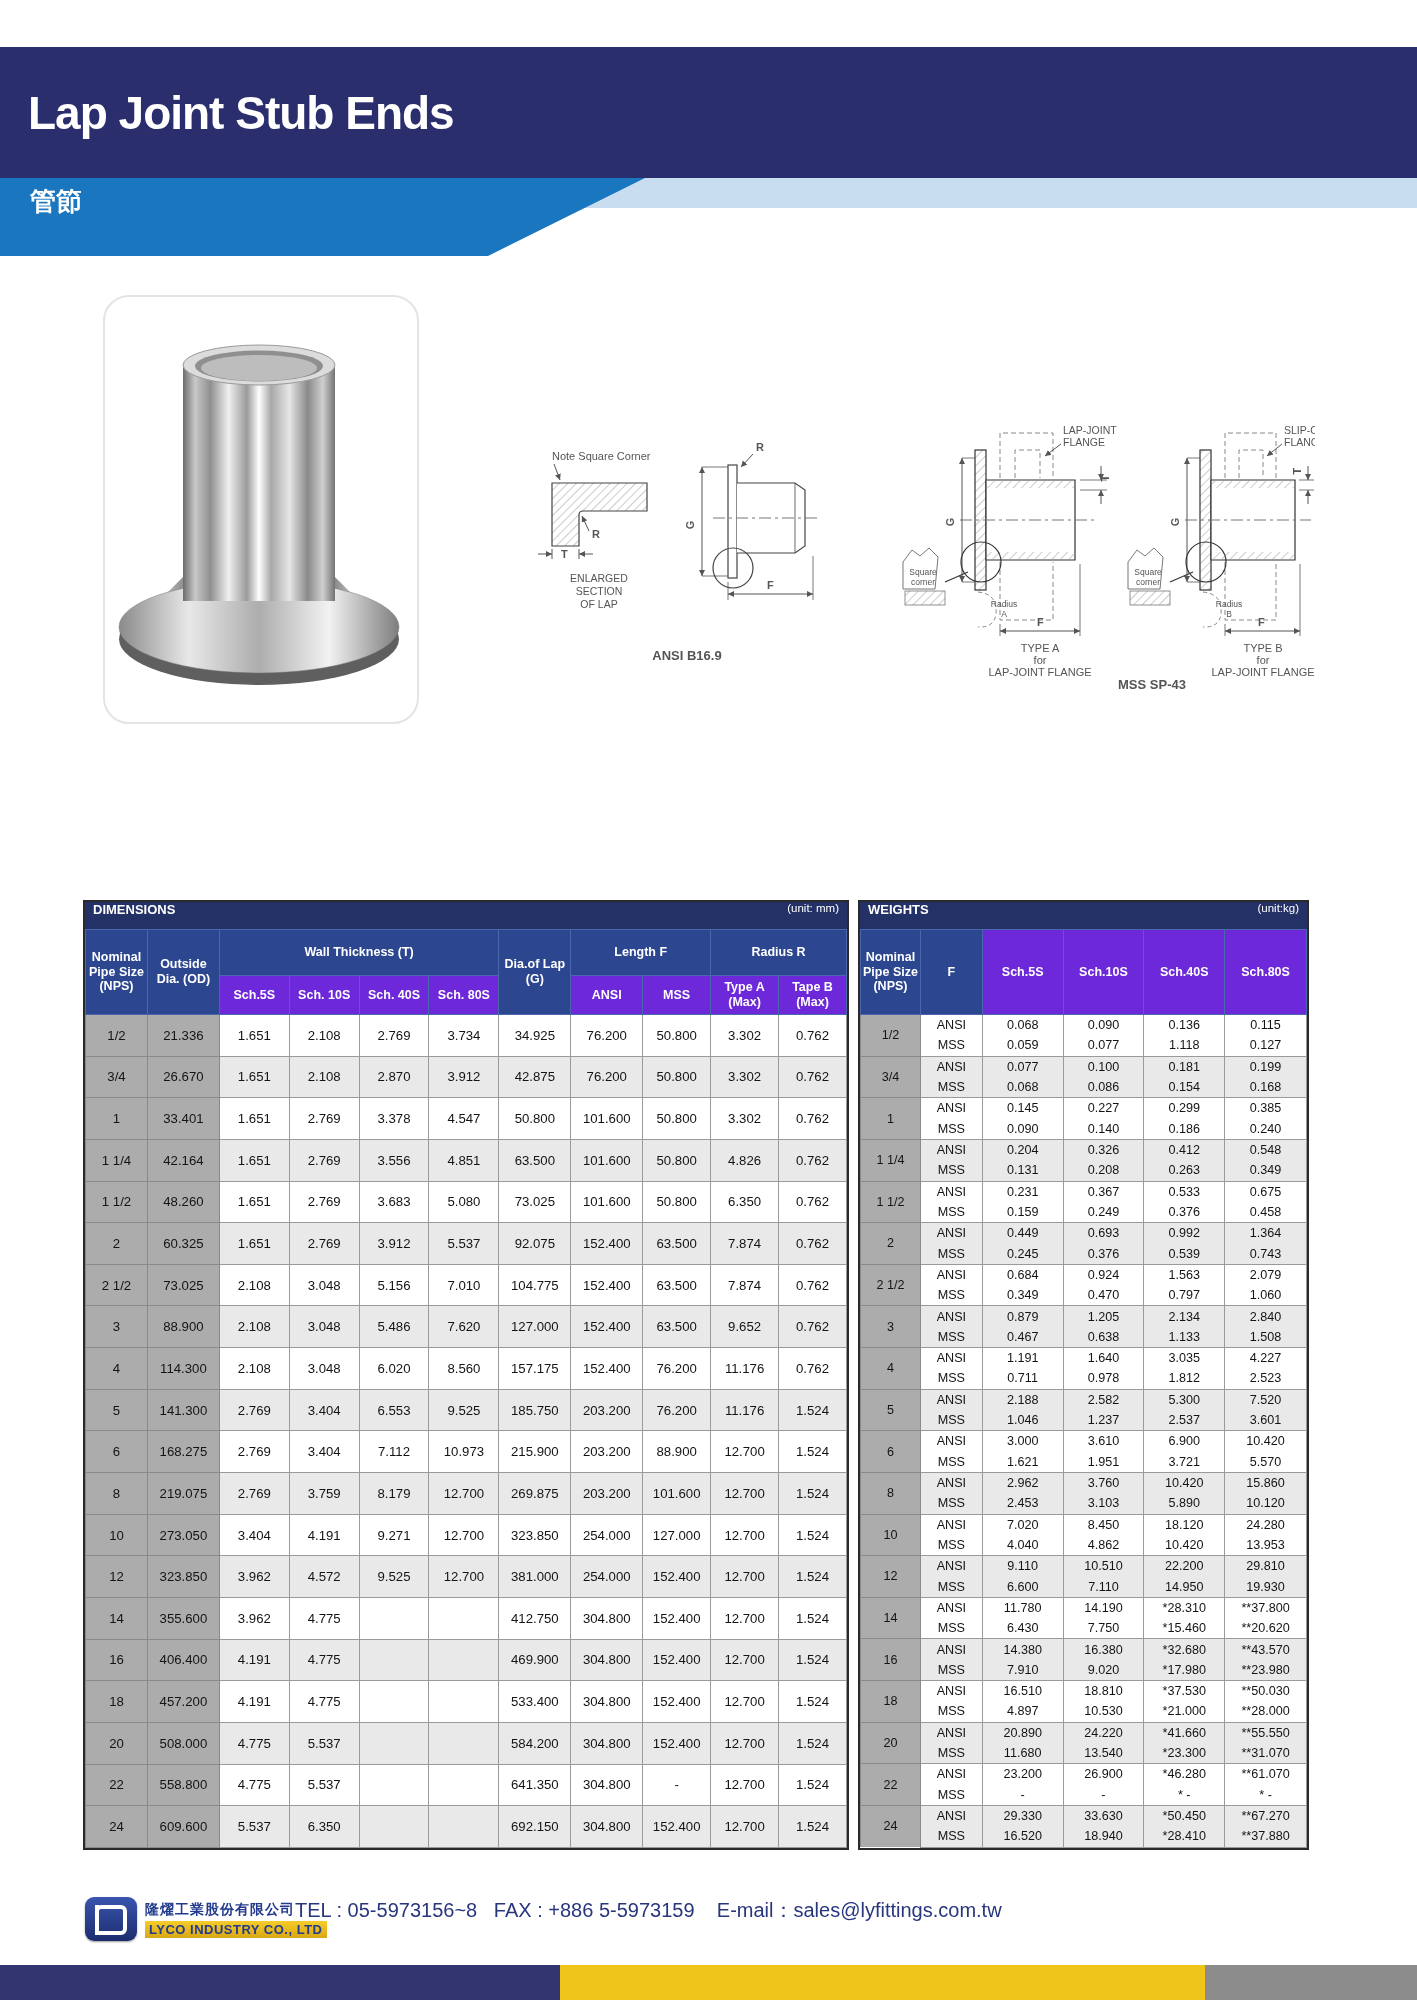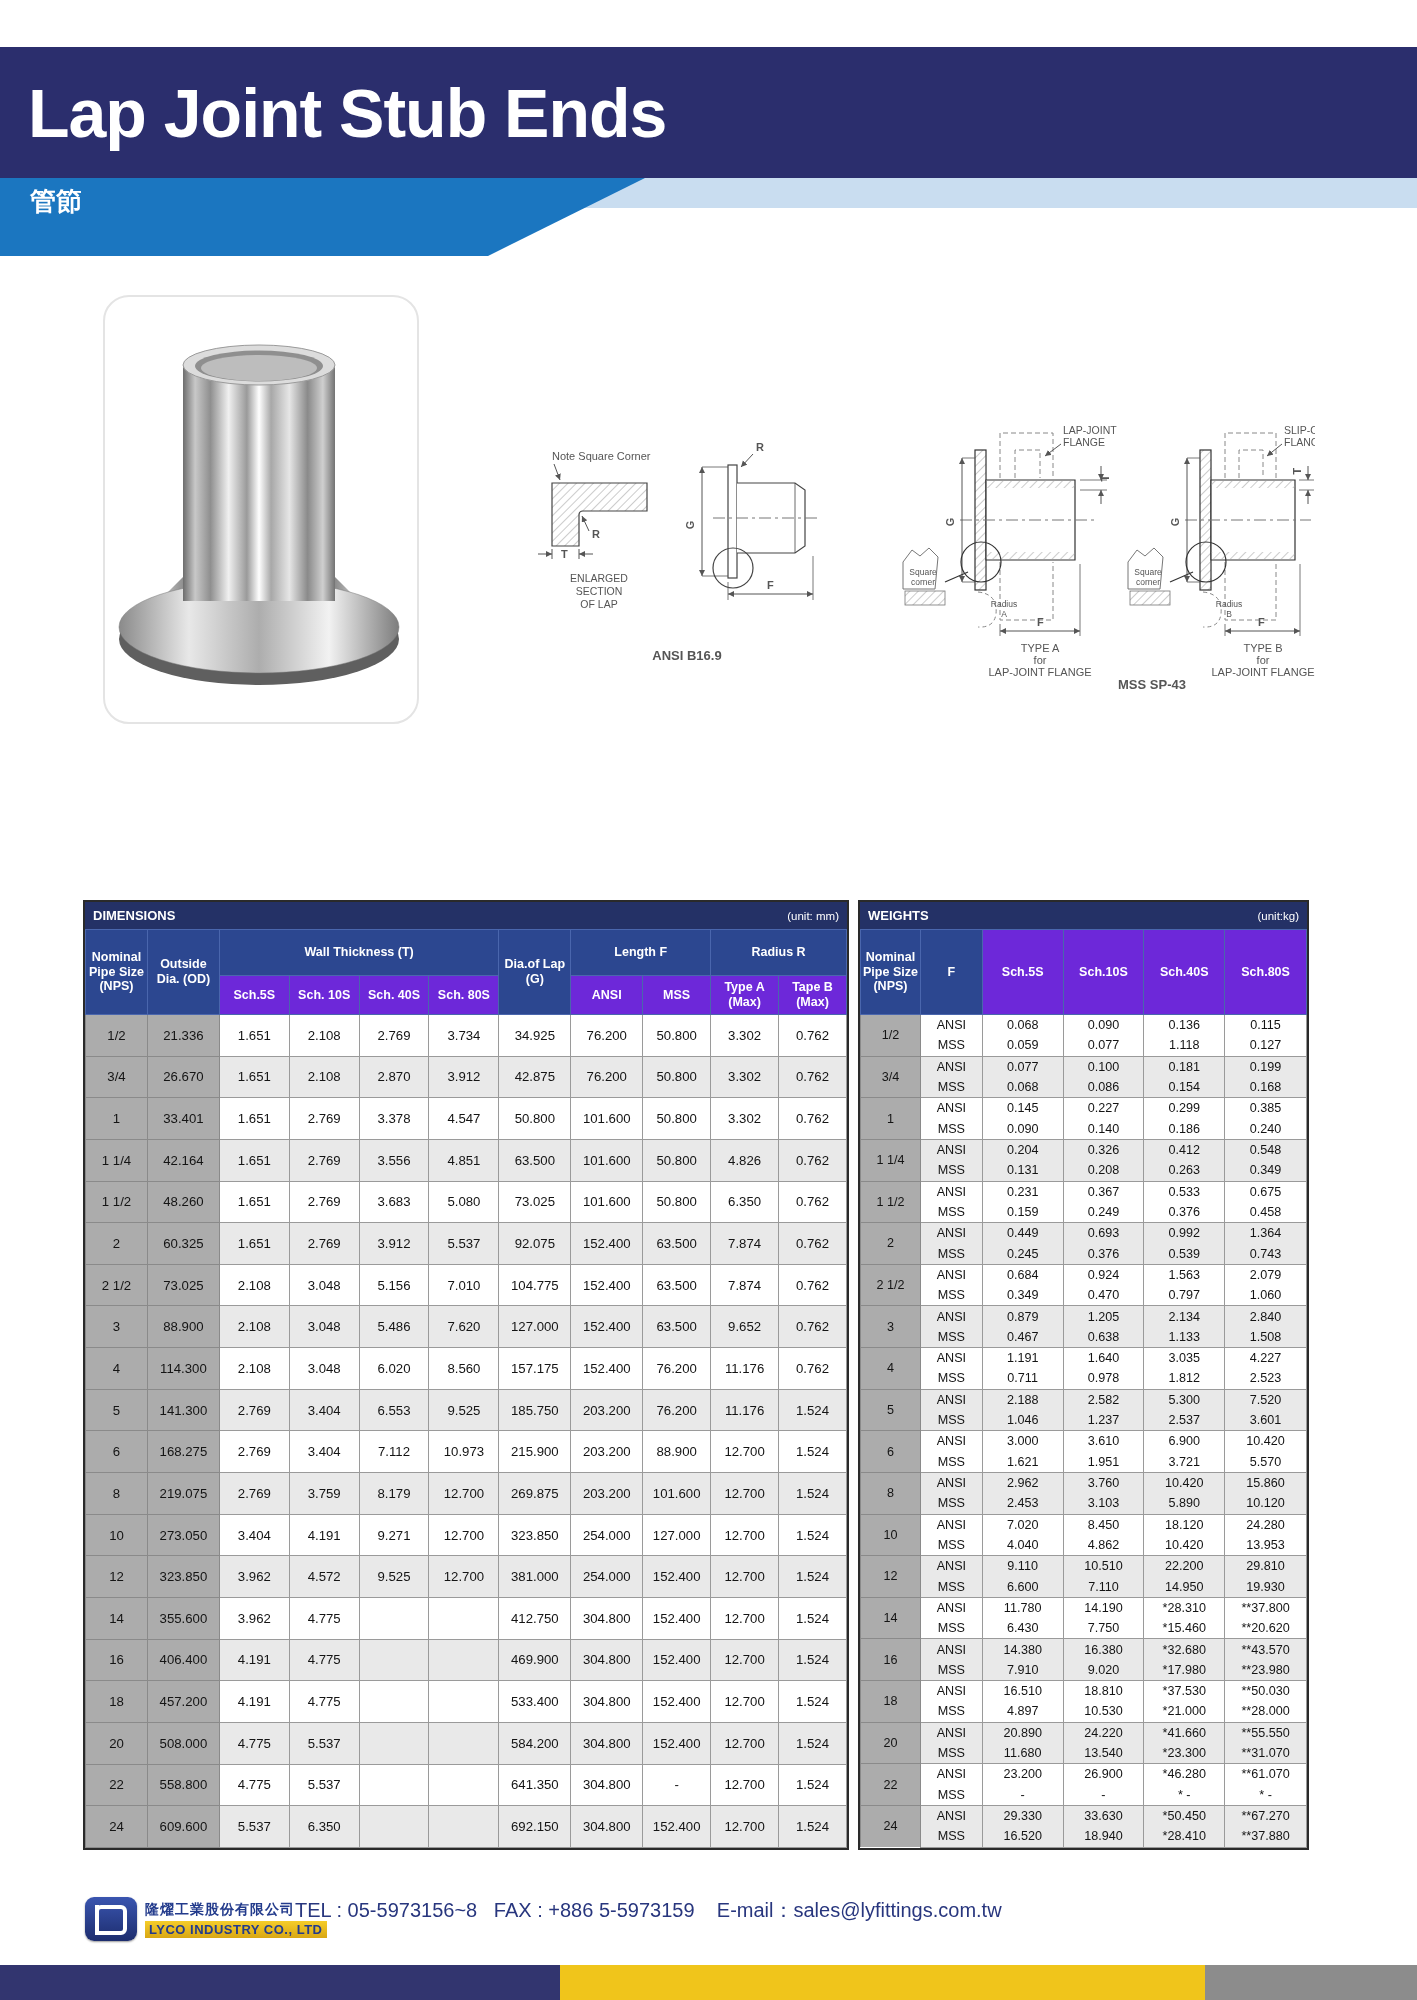--- a/index.html
+++ b/index.html
@@ -2,21 +2,21 @@
 <html><head>
 <meta charset="utf-8">
 <style>
   html,body{margin:0;padding:0;background:#ffffff;}
   #page{position:relative;width:1417px;height:2000px;background:#fff;overflow:hidden;
         font-family:"Liberation Sans",sans-serif;}
 
   
   .hdr-navy{position:absolute;left:0;top:47px;width:100%;height:131px;background:#2B2E6D;
             display:flex;align-items:center;}
-  .hdr-title{color:#fff;font-size:68px;font-weight:bold;letter-spacing:-1px;padding-left:28px;}
+  .hdr-title{color:#fff;font-size:46px;font-weight:bold;letter-spacing:-1px;padding-left:28px;}
   .light-band{position:absolute;left:0;top:178px;width:100%;height:30px;background:#C9DDF0;}
   .blue-quad{position:absolute;left:0;top:178px;width:700px;height:78px;background:#1B76C0;
              clip-path:polygon(0 0,645px 0,488px 100%,0 100%);}
   .subtitle{color:#fff;font-size:26px;padding:6px 0 0 30px;font-weight:bold;}
 
   
   .photo-box{position:absolute;left:103px;top:295px;width:312px;height:425px;background:#fff;
              border:2px solid #E4E4E4;border-radius:26px;overflow:hidden;}
 
   
@@ -24,21 +24,21 @@
   #diagrams text{font-family:"Liberation Sans",sans-serif;fill:#555;}
   .dcap{font-size:10.5px;}
   .dlabel{font-size:11px;}
   .dsmall{font-size:8.5px;fill:#777;}
   .dcode{font-size:13px;font-weight:bold;fill:#222;}
   .dim-letter{font-size:11px;font-weight:bold;fill:#333;}
 
   
   .tblwrap{position:absolute;top:900px;border:2px solid #2a2a2a;background:#fff;}
   .tbl-title{height:27px;background:#243166;color:#fff;display:flex;justify-content:space-between;
-             align-items:center;padding:0 8px;font-size:13px;}
+             padding:0 8px;font-size:13px;}
   .tbl-title .t{font-weight:bold;}
   .tbl-title .u{font-size:11.5px;}
   table{border-collapse:collapse;table-layout:fixed;}
   th{background:#2C4790;color:#fff;font-size:12.5px;font-weight:bold;border:1px solid #4a66ad;
      line-height:1.18;padding:1px 2px;}
   th.sub{background:#6d28d9;}
   td{font-size:13.2px;color:#141414;text-align:center;border:1px solid #9a9a9a;padding:0 2px;}
   td.graycell{background:#ACACAC;border-color:#8a8a8a;}
   tr.alt td:not(.graycell){background:#E9E9E9;}
   #dims-table tbody tr{height:41.65px;}

